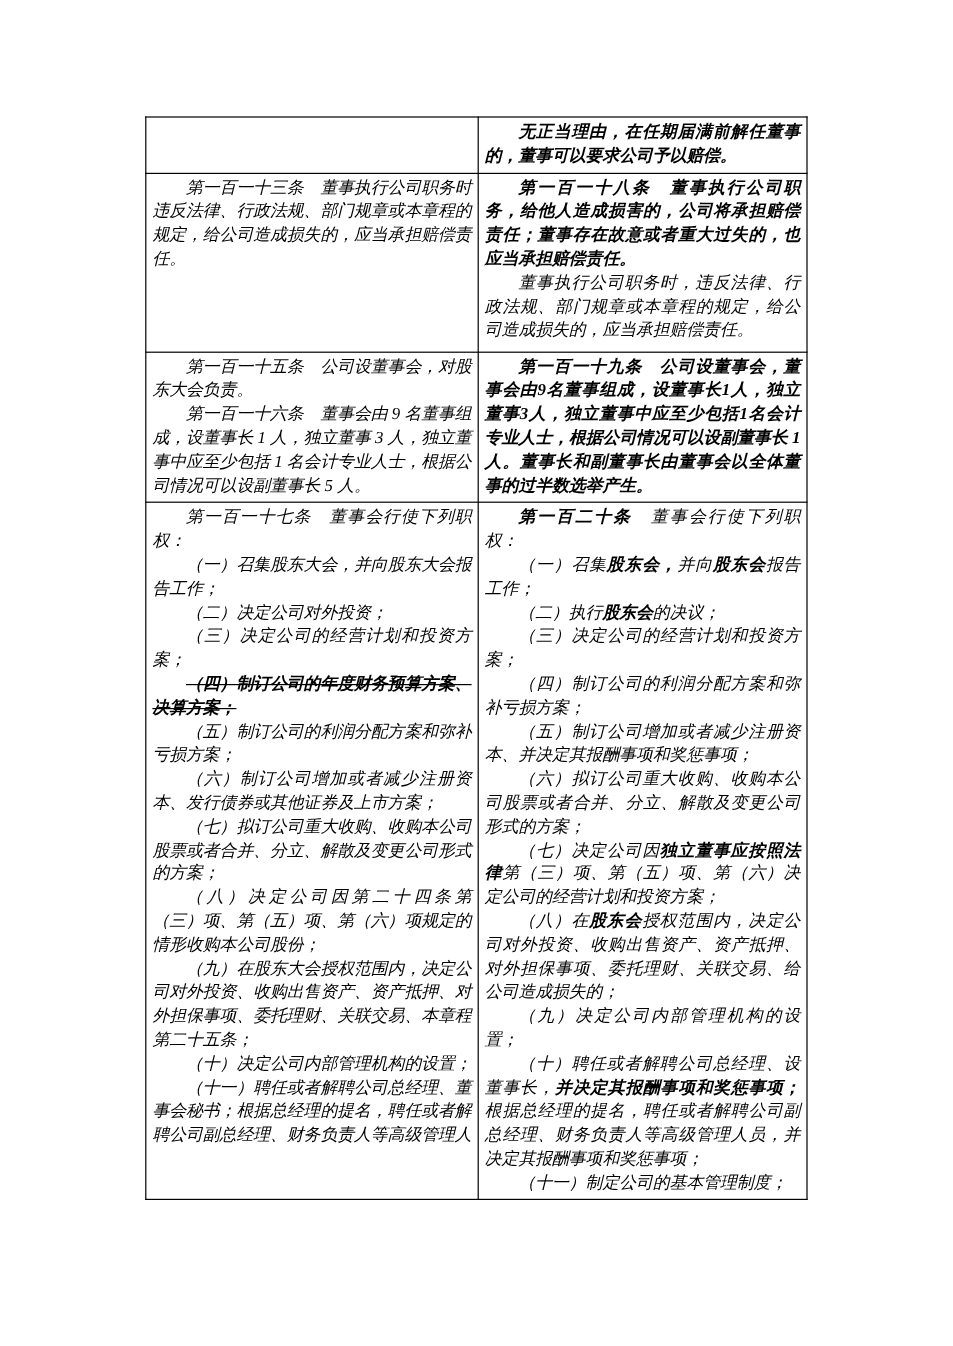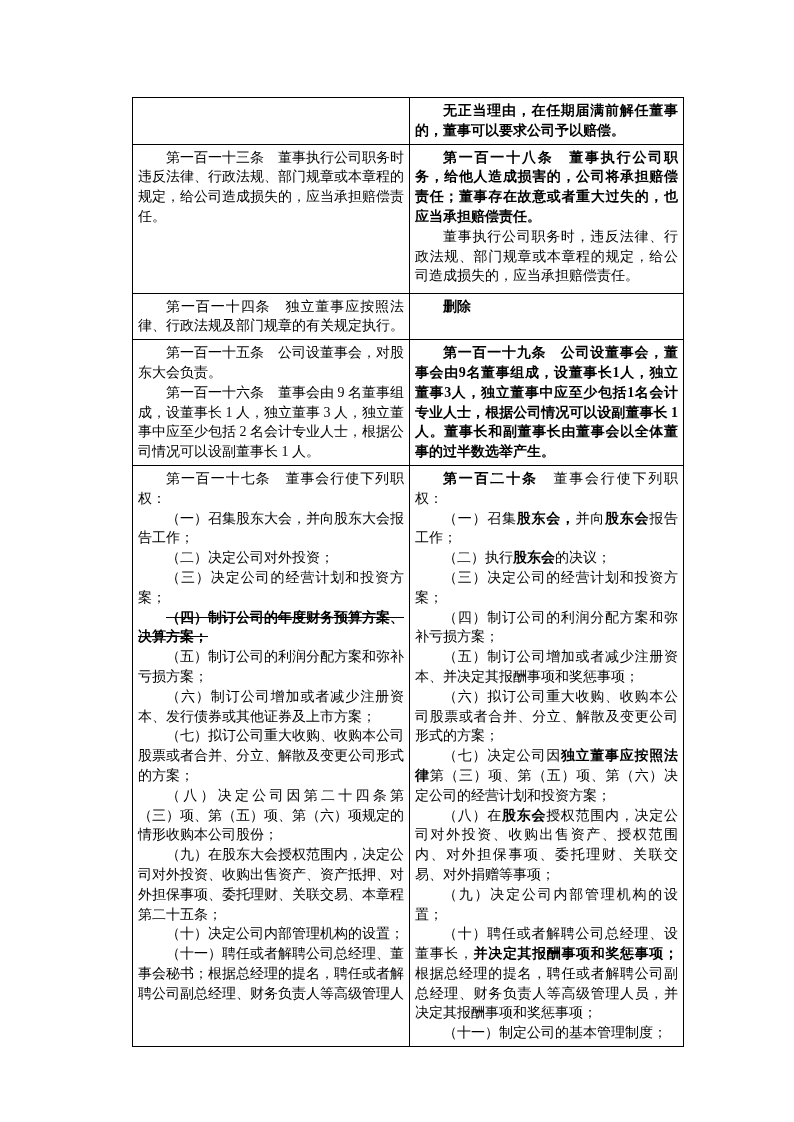--- a/index.html
+++ b/index.html
@@ -10,24 +10,25 @@
     color: #000000;
   }
   .page {
     position: relative;
     width: 794px; height: 1122px;
     background: #ffffff;
     overflow: hidden;
   }
   table.cmp {
     position: absolute;
-    left: 132px; top: 97px;
+    left: 121px; top: 97px;
     width: 551px;
     border-collapse: collapse;
     table-layout: fixed;
+    font-style: italic;
   }
   table.cmp td {
     border: 1px solid #000000;
     vertical-align: top;
     padding: 3px 5px 3px 5px;
     font-size: 14px;
     line-height: 19.8px;
   }
   table.cmp col.c-left  { width: 277px; }
   table.cmp col.c-right { width: 274px; }
@@ -65,30 +66,22 @@
           <td>
             <p><span>第一百一十三条　董事执行公司职务时违反法律、行政法规、部门规章或本章程的规定，给公司造成损失的，应当承担赔偿责任。</span></p>
           </td>
           <td>
             <p><span class="bold">第一百一十八条　董事执行公司职务，给他人造成损害的，公司将承担赔偿责任；董事存在故意或者重大过失的，也应当承担赔偿责任。</span></p>
             <p><span>董事执行公司职务时，违反法律、行政法规、部门规章或本章程的规定，给公司造成损失的，应当承担赔偿责任。</span></p>
           </td>
         </tr>
         <tr>
           <td>
-            <p><span>第一百一十四条　独立董事应按照法律、行政法规及部门规章的有关规定执行。</span></p>
-          </td>
-          <td>
-            <p><span class="bold">删除</span></p>
-          </td>
-        </tr>
-        <tr>
-          <td>
             <p><span>第一百一十五条　公司设董事会，对股东大会负责。</span></p>
-            <p><span>第一百一十六条　董事会由 9 名董事组成，设董事长 1 人，独立董事 3 人，独立董事中应至少包括 2 名会计专业人士，根据公司情况可以设副董事长 1 人。</span></p>
+            <p><span>第一百一十六条　董事会由 9 名董事组成，设董事长 1 人，独立董事 3 人，独立董事中应至少包括 1 名会计专业人士，根据公司情况可以设副董事长 5 人。</span></p>
           </td>
           <td>
             <p><span class="bold">第一百一十九条　公司设董事会，董事会由9名董事组成，设董事长1人，独立董事3人，独立董事中应至少包括1名会计专业人士，根据公司情况可以设副董事长 1 人。董事长和副董事长由董事会以全体董事的过半数选举产生。</span></p>
           </td>
         </tr>
         <tr>
           <td>
             <p><span>第一百一十七条　董事会行使下列职权：</span></p>
             <p><span>（一）召集股东大会，并向股东大会报告工作；</span></p>
             <p><span>（二）决定公司对外投资；</span></p>
@@ -104,21 +97,21 @@
           </td>
           <td>
             <p><span class="bold">第一百二十条</span><span>　董事会行使下列职权：</span></p>
             <p><span>（一）召集</span><span class="bold">股东会，</span><span>并向</span><span class="bold">股东会</span><span>报告工作；</span></p>
             <p><span>（二）执行</span><span class="bold">股东会</span><span>的决议；</span></p>
             <p><span>（三）决定公司的经营计划和投资方案；</span></p>
             <p><span>（四）制订公司的利润分配方案和弥补亏损方案；</span></p>
             <p><span>（五）制订公司增加或者减少注册资本、并决定其报酬事项和奖惩事项；</span></p>
             <p><span>（六）拟订公司重大收购、收购本公司股票或者合并、分立、解散及变更公司形式的方案；</span></p>
             <p><span>（七）决定公司因</span><span class="bold">独立董事应按照法律</span><span>第（三）项、第（五）项、第（六）决定公司的经营计划和投资方案；</span></p>
-            <p><span>（八）在</span><span class="bold">股东会</span><span>授权范围内，决定公司对外投资、收购出售资产、授权范围内、对外担保事项、委托理财、关联交易、对外捐赠等事项；</span></p>
+            <p><span>（八）在</span><span class="bold">股东会</span><span>授权范围内，决定公司对外投资、收购出售资产、资产抵押、对外担保事项、委托理财、关联交易、给公司造成损失的；</span></p>
             <p><span>（九）决定公司内部管理机构的设置；</span></p>
             <p><span>（十）聘任或者解聘公司总经理、设董事长，</span><span class="bold">并决定其报酬事项和奖惩事项；</span><span>根据总经理的提名，聘任或者解聘公司副总经理、财务负责人等高级管理人员，并决定其报酬事项和奖惩事项；</span></p>
             <p><span>（十一）制定公司的基本管理制度；</span></p>
           </td>
         </tr>
       </tbody>
   </table>
 </div>
 
 </body></html>

